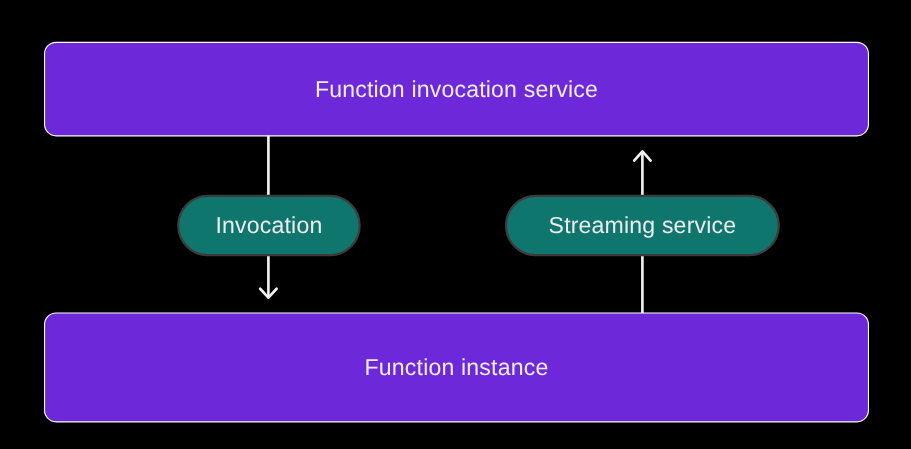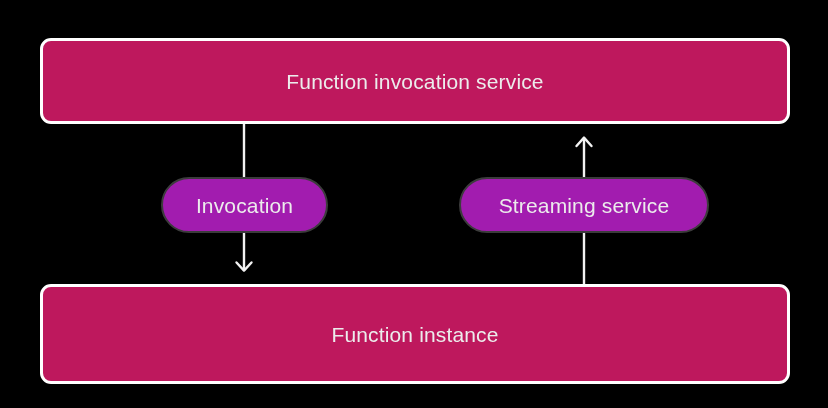--- a/index.html
+++ b/index.html
@@ -19,22 +19,22 @@
     height: 408px;
     background: #000000;
   }
 
   
   .service-box {
     position: absolute;
     left: 40px;
     width: 750px;
     box-sizing: border-box;
-    background: #be185d;
-    border: 3px solid #ffffff;
+    background: #6d28d9;
+    border: 1px solid #ffffff;
     border-radius: 11px;
     display: flex;
     align-items: center;
     justify-content: center;
     z-index: 3;
   }
   #box-top    { top: 38px;  height: 86px; }
   #box-bottom { top: 284px; height: 100px; }
 
   .service-label {
@@ -43,21 +43,21 @@
     font-weight: 400;
     letter-spacing: 0.15px;
     line-height: 1;
     white-space: nowrap;
   }
 
   
   .pill {
     position: absolute;
     box-sizing: border-box;
-    background: #a21caf;
+    background: #0f766e;
     border: 2px solid #3c3c3c;
     border-radius: 30px;
     display: flex;
     align-items: center;
     justify-content: center;
     z-index: 4;
   }
   #pill-invocation {
     left: 161px;
     top: 177px;

